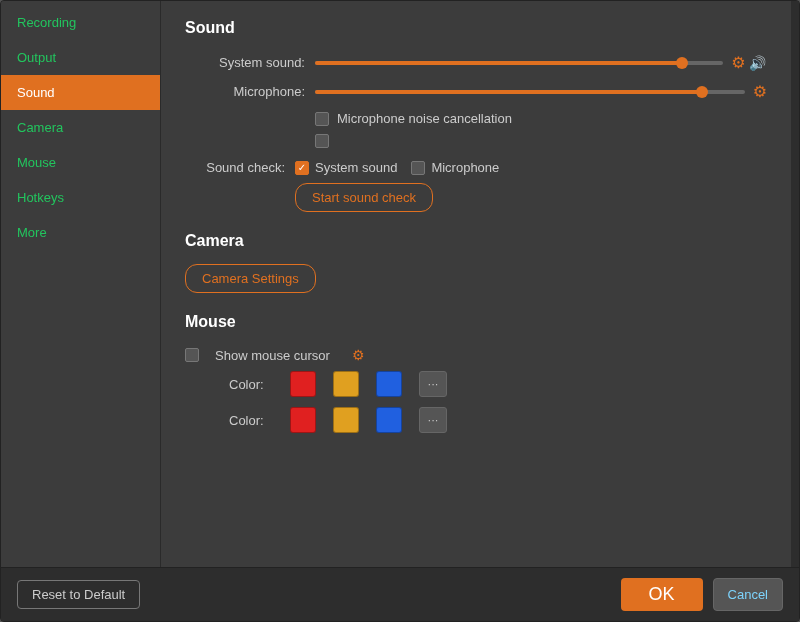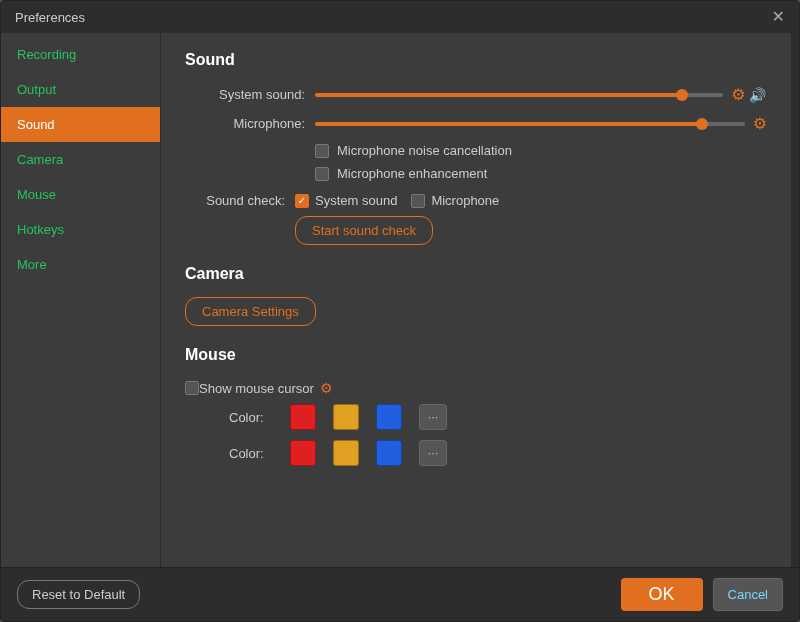--- a/index.html
+++ b/index.html
@@ -227,21 +227,21 @@
       font-size: 13px;
       margin-left: 0;
     }
 
     
     .section-divider { margin-bottom: 14px; }
 
     .mouse-checkbox-row {
       display: flex;
       align-items: center;
-      gap: 0;
+      gap: 16px;
       margin-left: 16px;
       margin-bottom: 8px;
     }
 
     .color-row {
       display: flex;
       align-items: center;
       gap: 17px;
       margin-left: 50px;
       margin-bottom: 10px;
@@ -285,21 +285,21 @@
       background: #2d2d2d;
       border-top: 1px solid #222;
       flex-shrink: 0;
     }
 
     .reset-btn {
       background: transparent;
       border: 1px solid #777;
       color: #ccc;
       padding: 6px 14px;
-      border-radius: 12px;
+      border-radius: 4px;
       cursor: pointer;
       font-size: 13px;
     }
 
     .footer-right { display: flex; gap: 10px; }
 
     .ok-btn {
       background: #e07020;
       border: none;
       color: #fff;
@@ -317,24 +317,20 @@
       border-radius: 4px;
       cursor: pointer;
       font-size: 13px;
     }
   </style>
 </head>
 <body>
 
 <div class="dialog">
 
-  <div class="title-bar">
-    <span class="title-bar-text">Preferences</span>
-    <button class="close-btn">✕</button>
-  </div>
 
   <div class="main-content">
 
     <div class="sidebar">
       <div class="sidebar-item">Recording</div>
       <div class="sidebar-item">Output</div>
       <div class="sidebar-item active">Sound</div>
       <div class="sidebar-item">Camera</div>
       <div class="sidebar-item">Mouse</div>
       <div class="sidebar-item">Hotkeys</div>
@@ -368,21 +364,20 @@
         <span class="gear-icon">⚙</span>
       </div>
 
       <div class="checkbox-row">
         <div class="gray-checkbox"></div>
         <label class="check-label" style="margin-left:8px">Microphone noise cancellation</label>
       </div>
 
       <div class="checkbox-row">
         <div class="gray-checkbox"></div>
-        <label class="check-label" style="margin-left:8px">Microphone enhancement</label>
       </div>
 
       <div class="sound-check-row" style="margin-left:0; display:flex; align-items:center; margin-bottom:8px;">
         <div class="sound-check-label" style="width:100px; text-align:right; margin-right:10px;">Sound check:</div>
         <div class="sound-check-options">
           <div class="check-option">
             <div class="orange-checkbox">✓</div>
             <span>System sound</span>
           </div>
           <div class="check-option">

